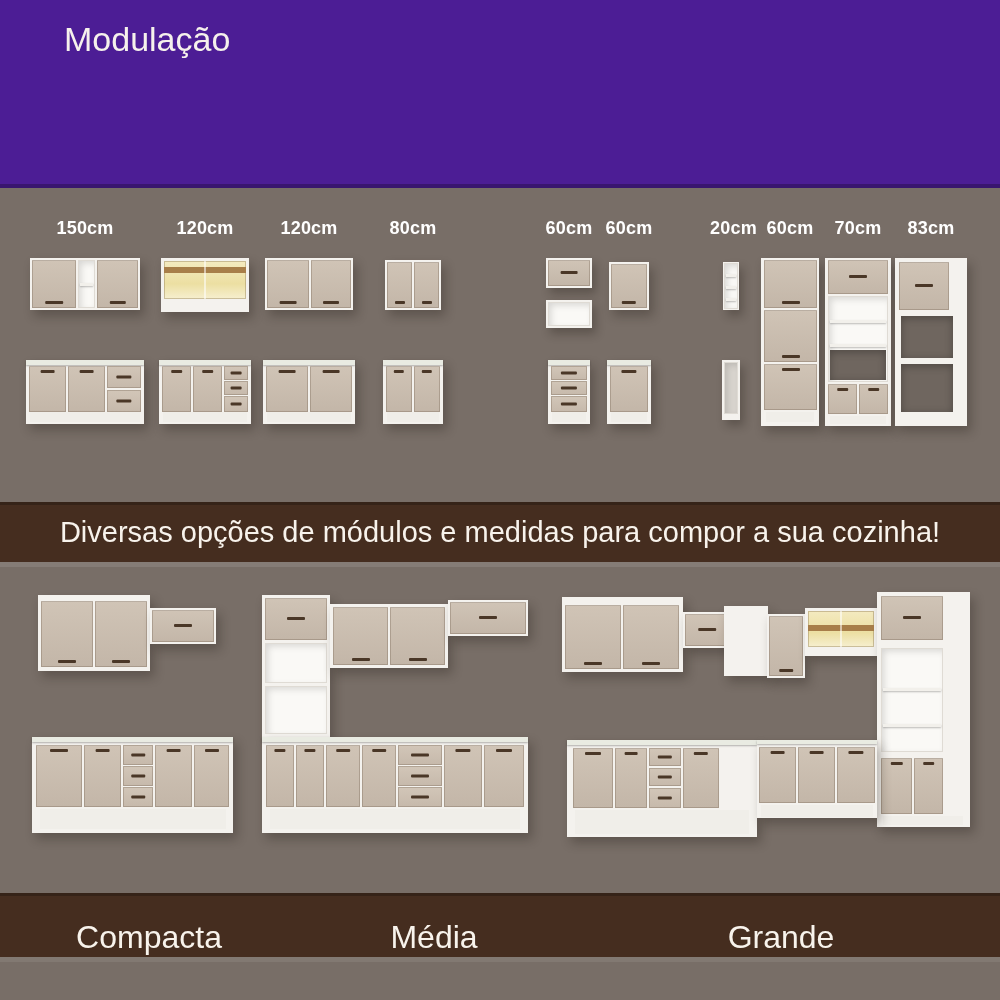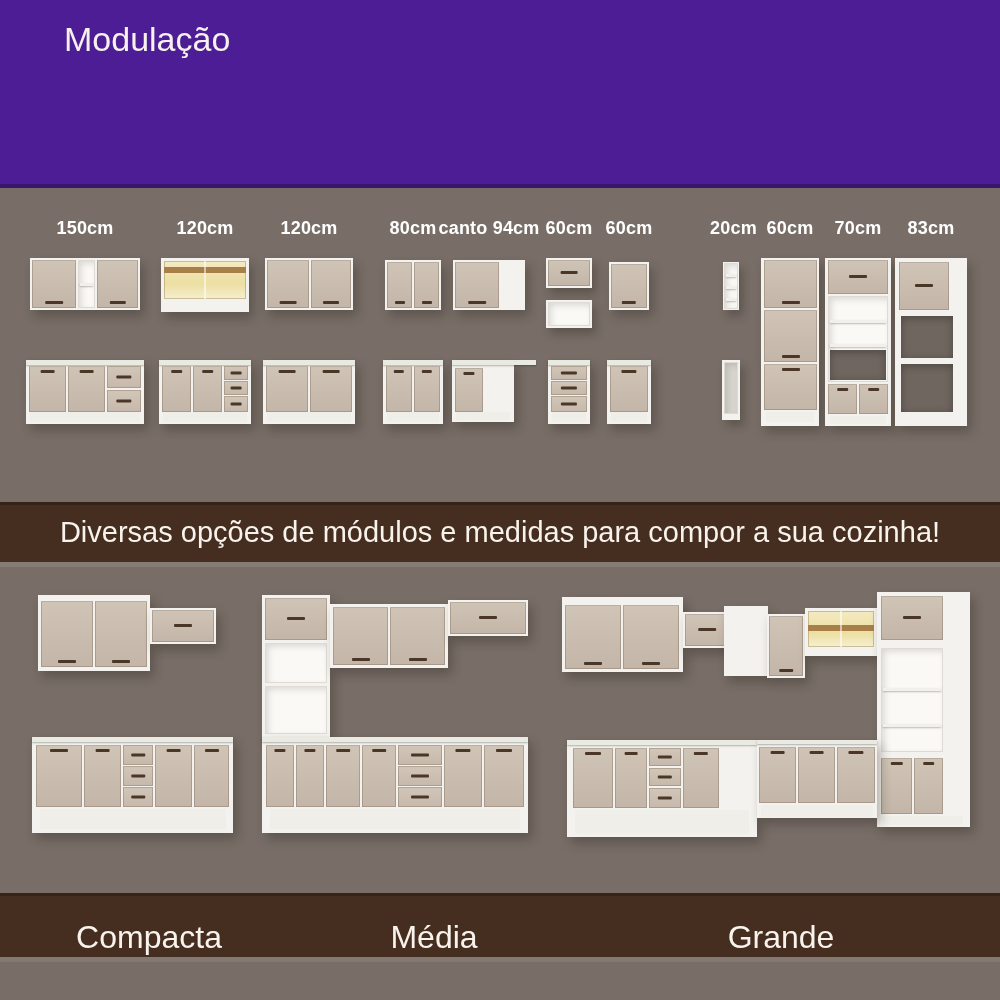--- a/index.html
+++ b/index.html
@@ -127,31 +127,20 @@
         <i class="door h-b" style="left:29px;top:2px;width:25px;height:46px;"></i>
       </div>
       <div class="cab" style="left:0;top:192px;width:60px;height:64px;">
         <i class="ctop" style="left:0;top:0;width:60px;"></i>
         <i class="door h-t" style="left:3px;top:6px;width:26px;height:46px;"></i>
         <i class="door h-t" style="left:31px;top:6px;width:26px;height:46px;"></i>
         <i class="plinth" style="left:4px;top:52px;width:52px;height:10px;"></i>
       </div>
     </div>
 
-    <div class="mod" style="left:450px;width:78px;">
-      <div class="mlabel">canto 94cm</div>
-      <div class="cab" style="left:3px;top:92px;width:72px;height:50px;">
-        <i class="door h-b" style="left:2px;top:2px;width:44px;height:46px;"></i>
-      </div>
-      <div class="cab" style="left:2px;top:192px;width:62px;height:62px;">
-        <i class="ctop" style="left:0;top:0;width:84px;"></i>
-        <i class="door h-t" style="left:3px;top:8px;width:28px;height:44px;"></i>
-        <i class="plinth" style="left:4px;top:52px;width:54px;height:8px;"></i>
-      </div>
-    </div>
 
     <div class="mod" style="left:545px;width:48px;">
       <div class="mlabel">60cm</div>
       <div class="cab" style="left:1px;top:90px;width:46px;height:30px;">
         <i class="door h-c" style="left:2px;top:2px;width:42px;height:26px;"></i>
       </div>
       <div class="cab" style="left:1px;top:132px;width:46px;height:28px;">
         <i class="niche" style="left:2px;top:2px;width:42px;height:24px;"></i>
       </div>
       <div class="cab" style="left:3px;top:192px;width:42px;height:64px;">

